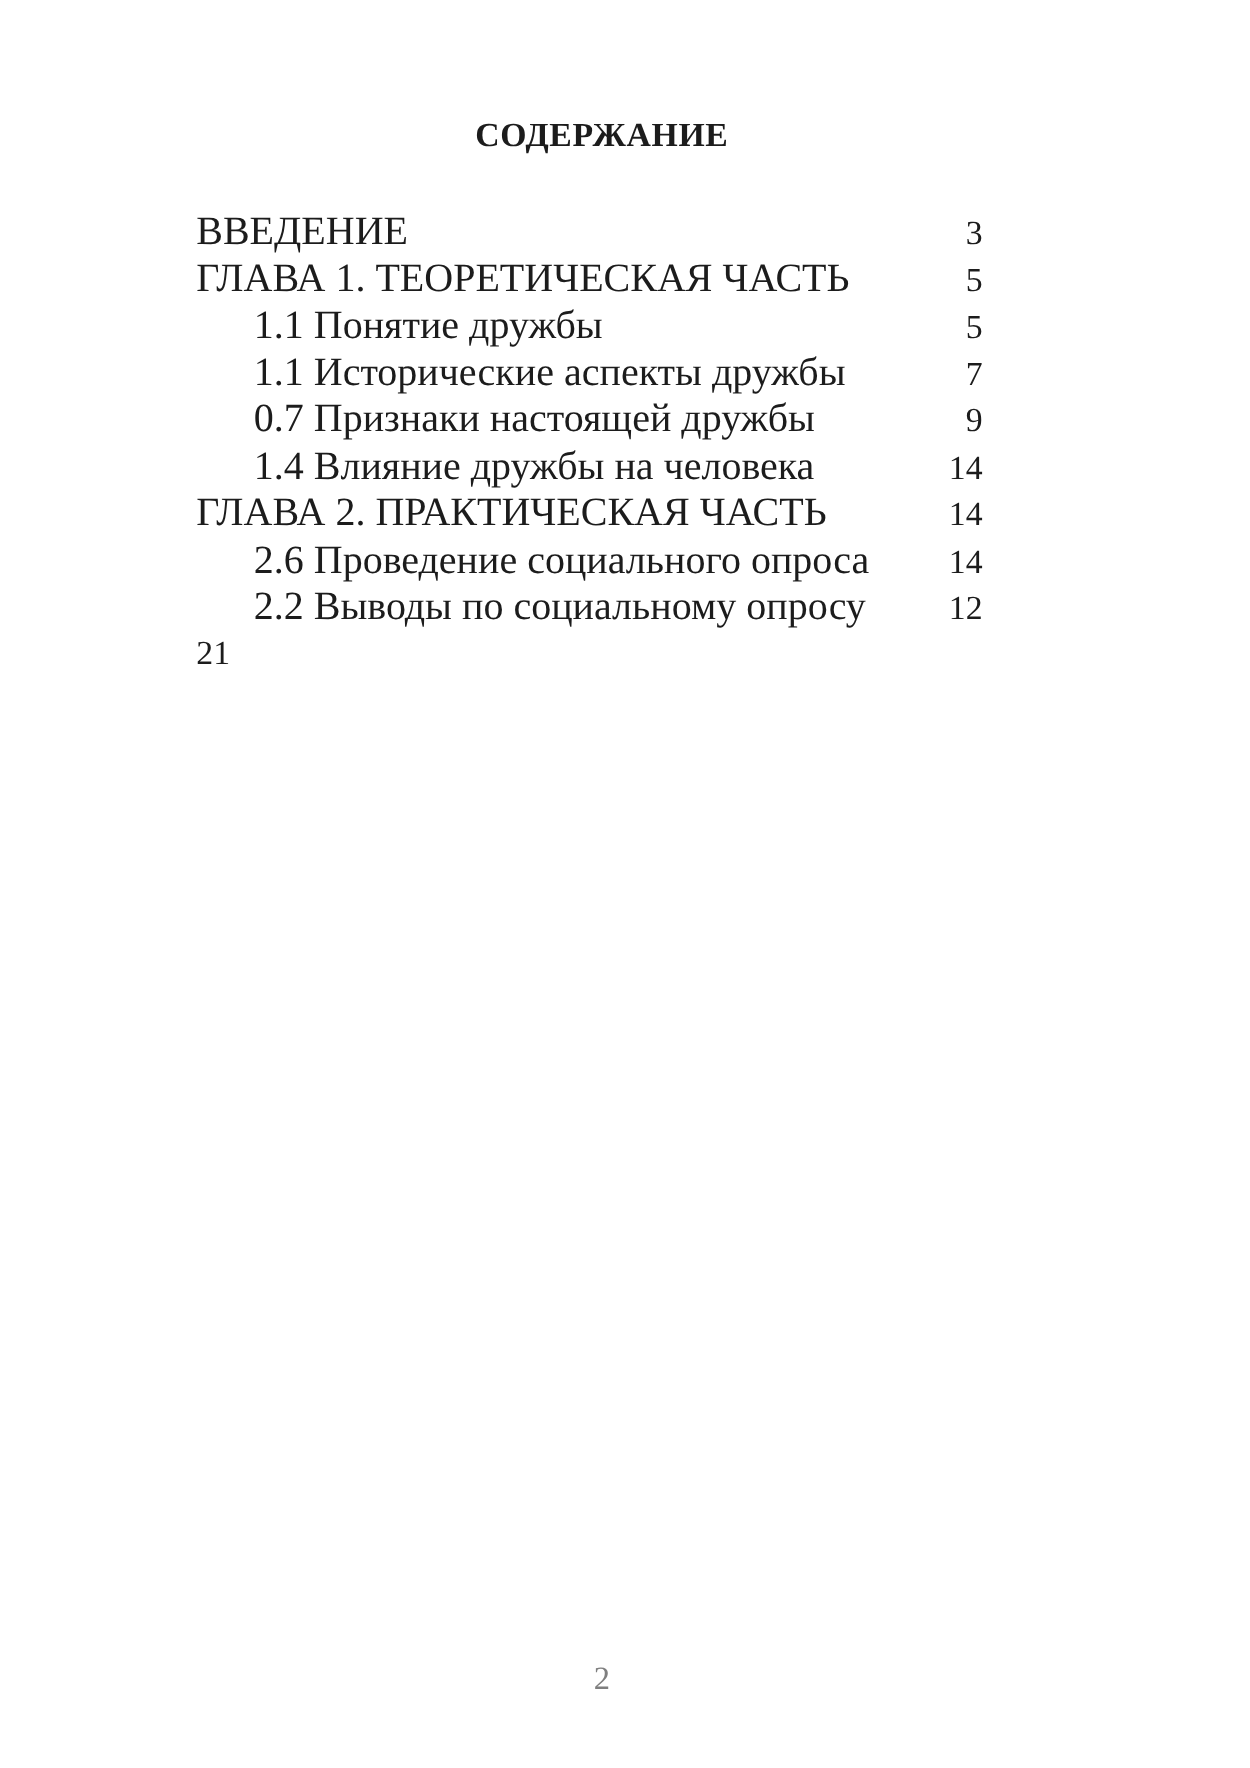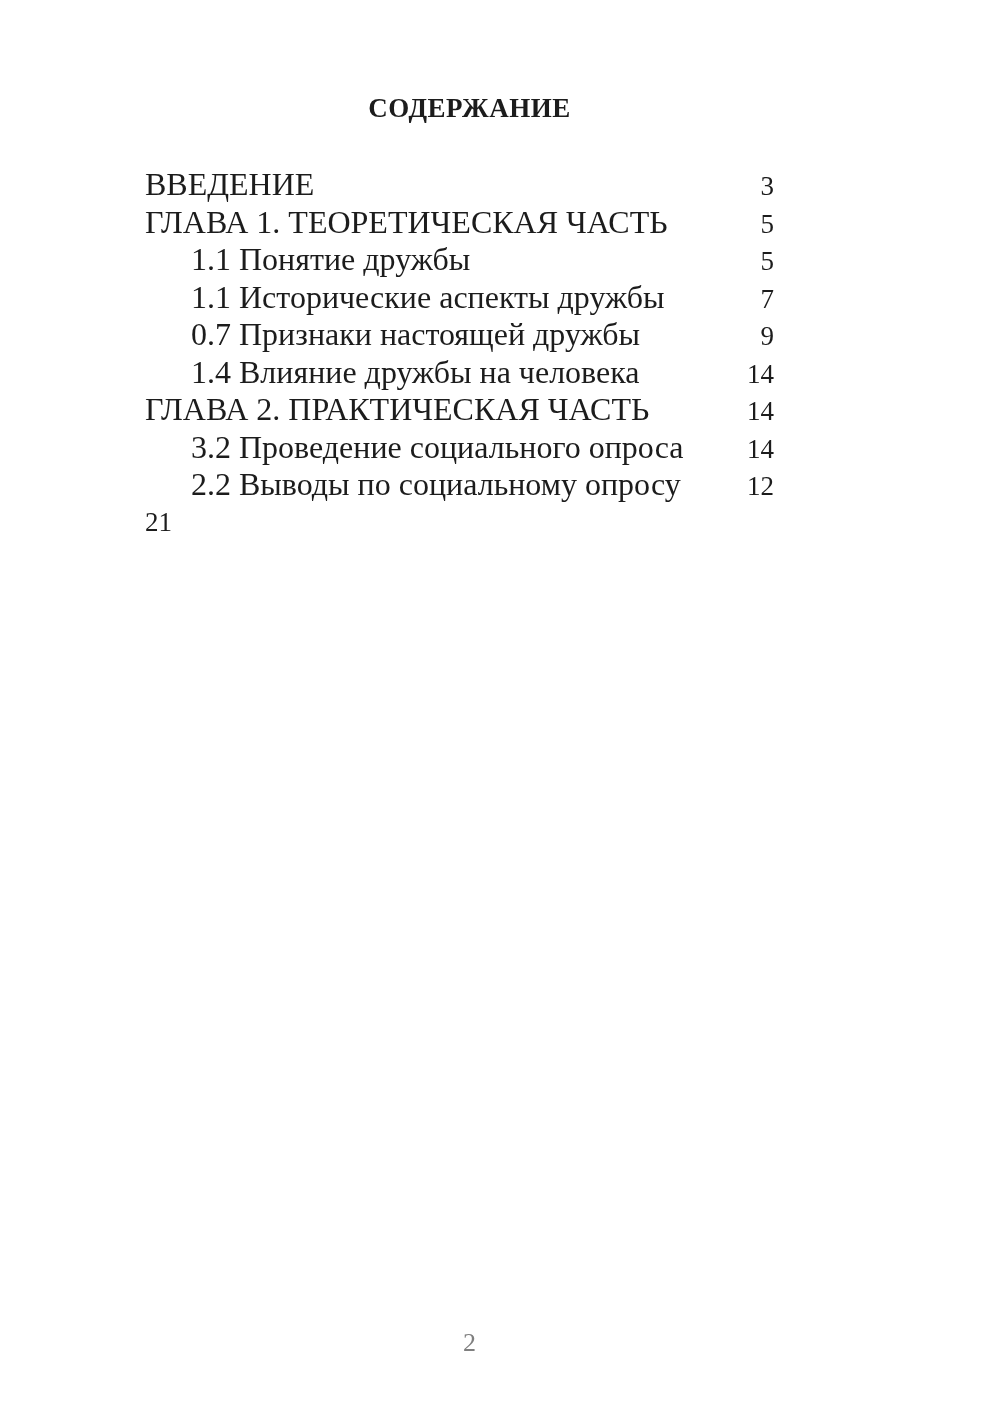--- a/index.html
+++ b/index.html
@@ -8,20 +8,21 @@
     background: #ffffff;
   }
   .page {
     position: relative;
     width: 856px;
     height: 1414px;
     background: #ffffff;
     font-family: "Liberation Serif", "DejaVu Serif", serif;
     color: #1c1c1c;
     overflow: hidden;
+    margin-left: 12px;
   }
   .doc-title {
     position: absolute;
     top: 89px;
     left: 145px;
     right: 62px;
     margin: 0;
     text-align: center;
     font-size: 27px;
     font-weight: 700;
@@ -92,21 +93,21 @@
   </div>
       <div class="toc-row indent">
     <span class="toc-label">1.4 Влияние дружбы на человека</span>
     <span class="toc-page">14</span>
   </div>
       <div class="toc-row">
     <span class="toc-label">ГЛАВА 2. ПРАКТИЧЕСКАЯ ЧАСТЬ</span>
     <span class="toc-page">14</span>
   </div>
       <div class="toc-row indent">
-    <span class="toc-label">3.2 Проведение социального опроса</span>
+    <span class="toc-label">2.6 Проведение социального опроса</span>
     <span class="toc-page">14</span>
   </div>
       <div class="toc-row indent">
     <span class="toc-label">2.2 Выводы по социальному опросу</span>
     <span class="toc-page">12</span>
   </div>
       <div class="toc-row">
     <span class="toc-page">21</span>
   </div>
     </div>

